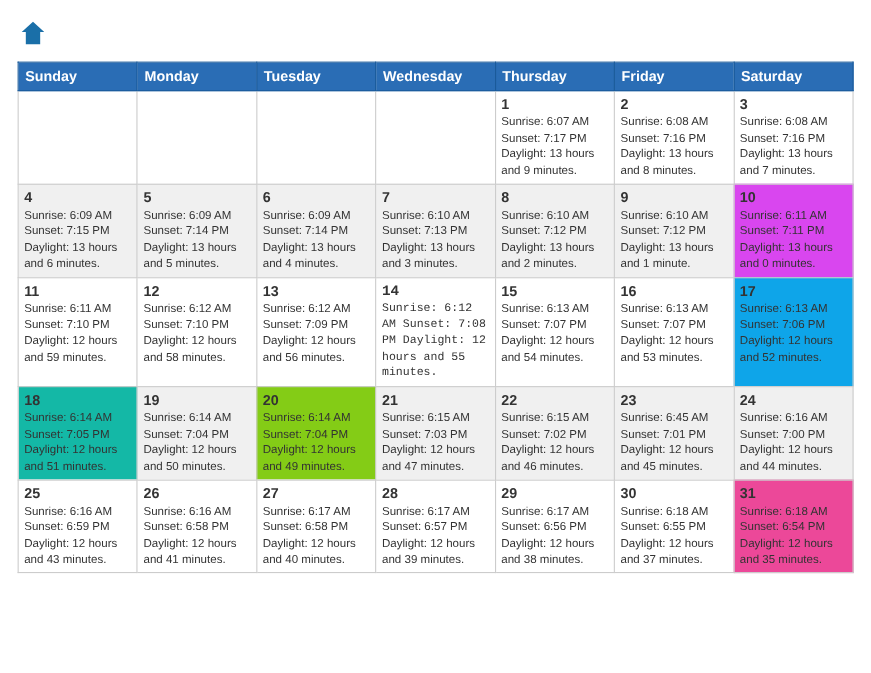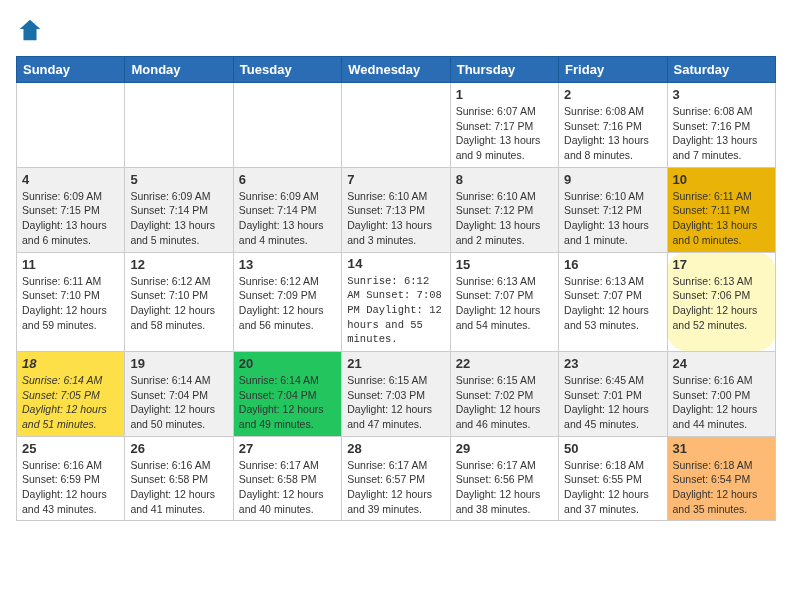--- a/index.html
+++ b/index.html
@@ -199,21 +199,21 @@
 Daylight: 13 hours
 and 2 minutes.</div>
         </td>
         <td style="background: rgb(240, 240, 240);">
           <span class="day-number">9</span>
           <div class="day-info">Sunrise: 6:10 AM
 Sunset: 7:12 PM
 Daylight: 13 hours
 and 1 minute.</div>
         </td>
-        <td style="background: #eab308;">
+        <td style="background: #d946ef;">
           <span class="day-number">10</span>
           <div class="day-info">Sunrise: 6:11 AM
 Sunset: 7:11 PM
 Daylight: 13 hours
 and 0 minutes.</div>
         </td>
       </tr>
       <tr class="row-odd">
         <td style="background: rgb(255, 255, 255);">
           <span class="day-number">11</span>
@@ -250,44 +250,44 @@
 Daylight: 12 hours
 and 54 minutes.</div>
         </td>
         <td style="background: rgb(255, 255, 255);">
           <span class="day-number">16</span>
           <div class="day-info">Sunrise: 6:13 AM
 Sunset: 7:07 PM
 Daylight: 12 hours
 and 53 minutes.</div>
         </td>
-        <td style="background: #fef9c3; border-radius: 20px;">
+        <td style="background: #0ea5e9;">
           <span class="day-number">17</span>
           <div class="day-info">Sunrise: 6:13 AM
 Sunset: 7:06 PM
 Daylight: 12 hours
 and 52 minutes.</div>
         </td>
       </tr>
       <tr class="row-even">
-        <td style="background: #fde047; font-style: italic;">
+        <td style="background: #14b8a6;">
           <span class="day-number">18</span>
           <div class="day-info">Sunrise: 6:14 AM
 Sunset: 7:05 PM
 Daylight: 12 hours
 and 51 minutes.</div>
         </td>
         <td style="background: rgb(240, 240, 240);">
           <span class="day-number">19</span>
           <div class="day-info">Sunrise: 6:14 AM
 Sunset: 7:04 PM
 Daylight: 12 hours
 and 50 minutes.</div>
         </td>
-        <td style="background: #22c55e;">
+        <td style="background: #84cc16;">
           <span class="day-number">20</span>
           <div class="day-info">Sunrise: 6:14 AM
 Sunset: 7:04 PM
 Daylight: 12 hours
 and 49 minutes.</div>
         </td>
         <td style="background: rgb(240, 240, 240);">
           <span class="day-number">21</span>
           <div class="day-info">Sunrise: 6:15 AM
 Sunset: 7:03 PM
@@ -346,27 +346,27 @@
 and 39 minutes.</div>
         </td>
         <td style="background: rgb(255, 255, 255);">
           <span class="day-number">29</span>
           <div class="day-info">Sunrise: 6:17 AM
 Sunset: 6:56 PM
 Daylight: 12 hours
 and 38 minutes.</div>
         </td>
         <td style="background: rgb(255, 255, 255);">
-          <span class="day-number">50</span>
+          <span class="day-number">30</span>
           <div class="day-info">Sunrise: 6:18 AM
 Sunset: 6:55 PM
 Daylight: 12 hours
 and 37 minutes.</div>
         </td>
-        <td style="background: #fdba74;">
+        <td style="background: #ec4899;">
           <span class="day-number">31</span>
           <div class="day-info">Sunrise: 6:18 AM
 Sunset: 6:54 PM
 Daylight: 12 hours
 and 35 minutes.</div>
         </td>
       </tr>
     </tbody>
 </table>
 

